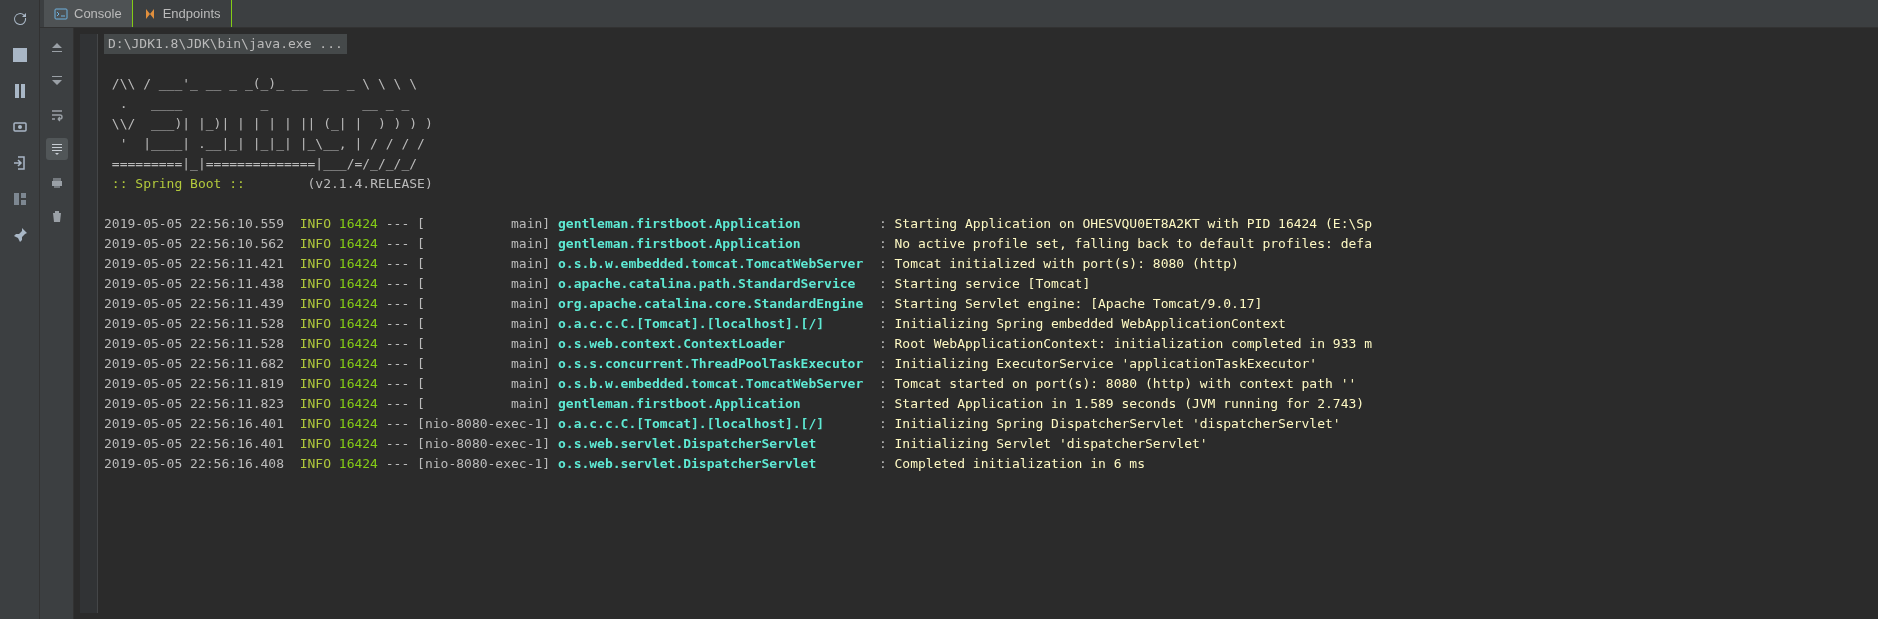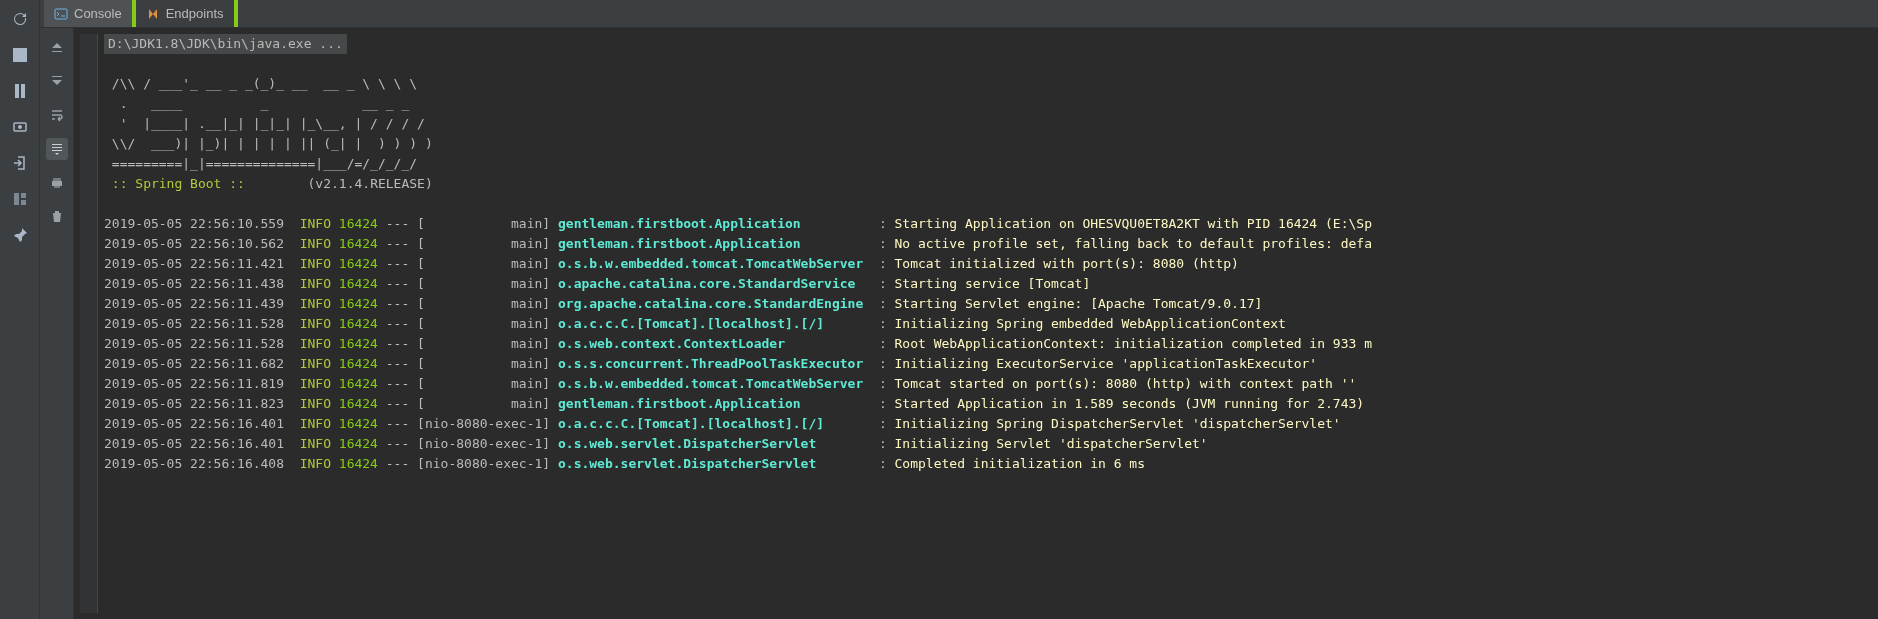--- a/index.html
+++ b/index.html
@@ -39,21 +39,21 @@
     display: flex;
     align-items: stretch;
     padding-left: 4px;
   }
   .tab {
     display: flex; align-items: center; gap: 6px;
     padding: 0 10px;
     color: #bbbbbb;
     font-family: "Segoe UI", sans-serif;
     font-size: 13px;
-    border-right: 4px solid #84cc16;
+    border-right: 1px solid #84cc16;
     cursor: pointer;
     justify-content: space-between;
   }
   .tab.active { background: #4e5254; }
   .tab .tab-icon { width: 14px; height: 14px; display:inline-flex;align-items:center;justify-content:center; }
   .tab .console-icon { color:#6fb2e0; }
   .tab .endpoints-icon { color:#e08f3d; }
   .body-row { flex:1; display:flex; min-height:0; }
   .gutter {
     width: 34px;
@@ -215,29 +215,29 @@
         </div>
       </div>
 
       <div class="console">
         <div class="console-scroll-margin"></div>
         <div class="console-content" id="console-content">
             <pre class="line"><span class="cmd-line">D:\JDK1.8\JDK\bin\java.exe ...</span></pre>
             <pre class="line "> </pre>
             <pre class="line ascii"> /\\ / ___'_ __ _ _(_)_ __  __ _ \ \ \ \</pre>
             <pre class="line ascii">  .   ____          _            __ _ _</pre>
+            <pre class="line ascii"> \\/  ___)| |_)| | | | | || (_| |  ) ) ) )</pre>
             <pre class="line ascii">  '  |____| .__|_| |_|_| |_\__, | / / / /</pre>
-            <pre class="line ascii"> \\/  ___)| |_)| | | | | || (_| |  ) ) ) )</pre>
             <pre class="line ascii"> =========|_|==============|___/=/_/_/_/</pre>
             <pre class="line "><span class="banner-label"> :: Spring Boot ::</span>        <span class="banner-version">(v2.1.4.RELEASE)</span></pre>
             <pre class="line "> </pre>
             <pre class="line "><span class="ts">2019-05-05 22:56:10.559</span>  <span class="level-info">INFO</span> <span class="pid">16424</span><span class="dashes"> --- </span><span class="thread">[           main]</span> <span class="logger">gentleman.firstboot.Application         </span><span class="colon"> : </span><span class="msg">Starting Application on OHESVQU0ET8A2KT with PID 16424 (E:\Sp</span></pre>
             <pre class="line "><span class="ts">2019-05-05 22:56:10.562</span>  <span class="level-info">INFO</span> <span class="pid">16424</span><span class="dashes"> --- </span><span class="thread">[           main]</span> <span class="logger">gentleman.firstboot.Application         </span><span class="colon"> : </span><span class="msg">No active profile set, falling back to default profiles: defa</span></pre>
             <pre class="line "><span class="ts">2019-05-05 22:56:11.421</span>  <span class="level-info">INFO</span> <span class="pid">16424</span><span class="dashes"> --- </span><span class="thread">[           main]</span> <span class="logger">o.s.b.w.embedded.tomcat.TomcatWebServer </span><span class="colon"> : </span><span class="msg">Tomcat initialized with port(s): 8080 (http)</span></pre>
-            <pre class="line "><span class="ts">2019-05-05 22:56:11.438</span>  <span class="level-info">INFO</span> <span class="pid">16424</span><span class="dashes"> --- </span><span class="thread">[           main]</span> <span class="logger">o.apache.catalina.core.StandardService  </span><span class="colon"> : </span><span class="msg">Starting service [Tomcat]</span></pre>
+            <pre class="line "><span class="ts">2019-05-05 22:56:11.438</span>  <span class="level-info">INFO</span> <span class="pid">16424</span><span class="dashes"> --- </span><span class="thread">[           main]</span> <span class="logger">o.apache.catalina.path.StandardService  </span><span class="colon"> : </span><span class="msg">Starting service [Tomcat]</span></pre>
             <pre class="line "><span class="ts">2019-05-05 22:56:11.439</span>  <span class="level-info">INFO</span> <span class="pid">16424</span><span class="dashes"> --- </span><span class="thread">[           main]</span> <span class="logger">org.apache.catalina.core.StandardEngine </span><span class="colon"> : </span><span class="msg">Starting Servlet engine: [Apache Tomcat/9.0.17]</span></pre>
             <pre class="line "><span class="ts">2019-05-05 22:56:11.528</span>  <span class="level-info">INFO</span> <span class="pid">16424</span><span class="dashes"> --- </span><span class="thread">[           main]</span> <span class="logger">o.a.c.c.C.[Tomcat].[localhost].[/]      </span><span class="colon"> : </span><span class="msg">Initializing Spring embedded WebApplicationContext</span></pre>
             <pre class="line "><span class="ts">2019-05-05 22:56:11.528</span>  <span class="level-info">INFO</span> <span class="pid">16424</span><span class="dashes"> --- </span><span class="thread">[           main]</span> <span class="logger">o.s.web.context.ContextLoader           </span><span class="colon"> : </span><span class="msg">Root WebApplicationContext: initialization completed in 933 m</span></pre>
             <pre class="line "><span class="ts">2019-05-05 22:56:11.682</span>  <span class="level-info">INFO</span> <span class="pid">16424</span><span class="dashes"> --- </span><span class="thread">[           main]</span> <span class="logger">o.s.s.concurrent.ThreadPoolTaskExecutor </span><span class="colon"> : </span><span class="msg">Initializing ExecutorService 'applicationTaskExecutor'</span></pre>
             <pre class="line "><span class="ts">2019-05-05 22:56:11.819</span>  <span class="level-info">INFO</span> <span class="pid">16424</span><span class="dashes"> --- </span><span class="thread">[           main]</span> <span class="logger">o.s.b.w.embedded.tomcat.TomcatWebServer </span><span class="colon"> : </span><span class="msg">Tomcat started on port(s): 8080 (http) with context path ''</span></pre>
             <pre class="line "><span class="ts">2019-05-05 22:56:11.823</span>  <span class="level-info">INFO</span> <span class="pid">16424</span><span class="dashes"> --- </span><span class="thread">[           main]</span> <span class="logger">gentleman.firstboot.Application         </span><span class="colon"> : </span><span class="msg">Started Application in 1.589 seconds (JVM running for 2.743)</span></pre>
             <pre class="line "><span class="ts">2019-05-05 22:56:16.401</span>  <span class="level-info">INFO</span> <span class="pid">16424</span><span class="dashes"> --- </span><span class="thread">[nio-8080-exec-1]</span> <span class="logger">o.a.c.c.C.[Tomcat].[localhost].[/]      </span><span class="colon"> : </span><span class="msg">Initializing Spring DispatcherServlet 'dispatcherServlet'</span></pre>
             <pre class="line "><span class="ts">2019-05-05 22:56:16.401</span>  <span class="level-info">INFO</span> <span class="pid">16424</span><span class="dashes"> --- </span><span class="thread">[nio-8080-exec-1]</span> <span class="logger">o.s.web.servlet.DispatcherServlet       </span><span class="colon"> : </span><span class="msg">Initializing Servlet 'dispatcherServlet'</span></pre>
             <pre class="line "><span class="ts">2019-05-05 22:56:16.408</span>  <span class="level-info">INFO</span> <span class="pid">16424</span><span class="dashes"> --- </span><span class="thread">[nio-8080-exec-1]</span> <span class="logger">o.s.web.servlet.DispatcherServlet       </span><span class="colon"> : </span><span class="msg">Completed initialization in 6 ms</span></pre>
           </div>

